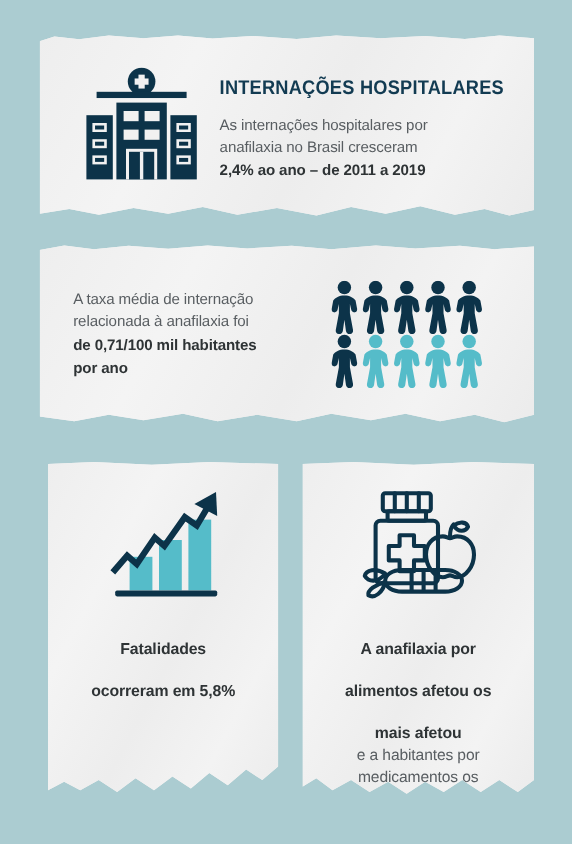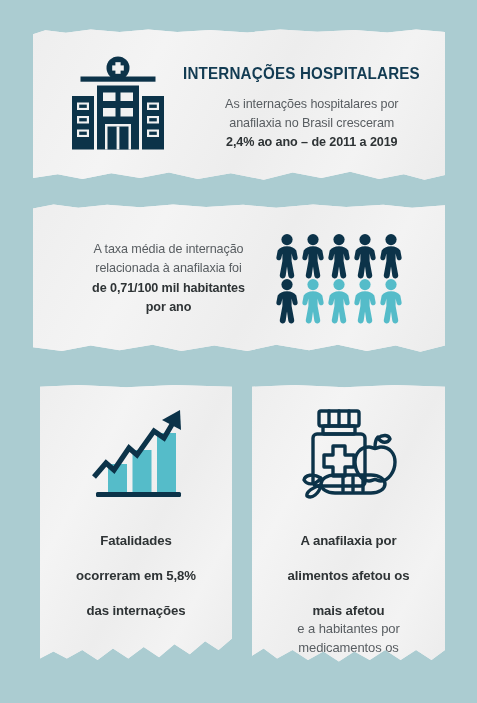--- a/index.html
+++ b/index.html
@@ -138,21 +138,20 @@
     margin-bottom: 12px;
     transform: scaleX(0.92);
     transform-origin: left center;
     white-space: nowrap;
   }
   .body-line {
     font-size: 12.6px;
     line-height: 1.52;
     color: #585d61;
     letter-spacing: -0.1px;
-    text-align: center;
   }
   .body-line.strong {
     font-weight: bold;
     color: #2e3335;
   }
 
   
   #panel-rate .row {
     display: flex;
     align-items: center;
@@ -300,21 +299,20 @@
           <rect x="12" y="87" width="85" height="5" rx="1.5" fill="#0c3349"></rect>
 
           <path d="M10 72 L22 58 L30 65 L45 43 L53 50 L70 26 L80 33 L93 11" fill="none" stroke="#0c3349" stroke-width="5.2" stroke-linejoin="miter" stroke-linecap="butt"></path>
           <path d="M96 5 L97 25 L78 15 Z" fill="#0c3349"></path>
         </svg>
       </div>
 
       <div class="centered-text">
         <div class="body-line strong">Fatalidades</div>
         <div class="body-line strong">ocorreram em 5,8%</div>
-        <div class="body-line strong">das internações</div>
       </div>
 
     </div>
   </div>
 
   <div class="card" id="panel-causes">
     <div class="card-col">
 
       <div class="icon-block">
         <svg width="112" height="96" viewBox="0 0 112 96" aria-hidden="true">

